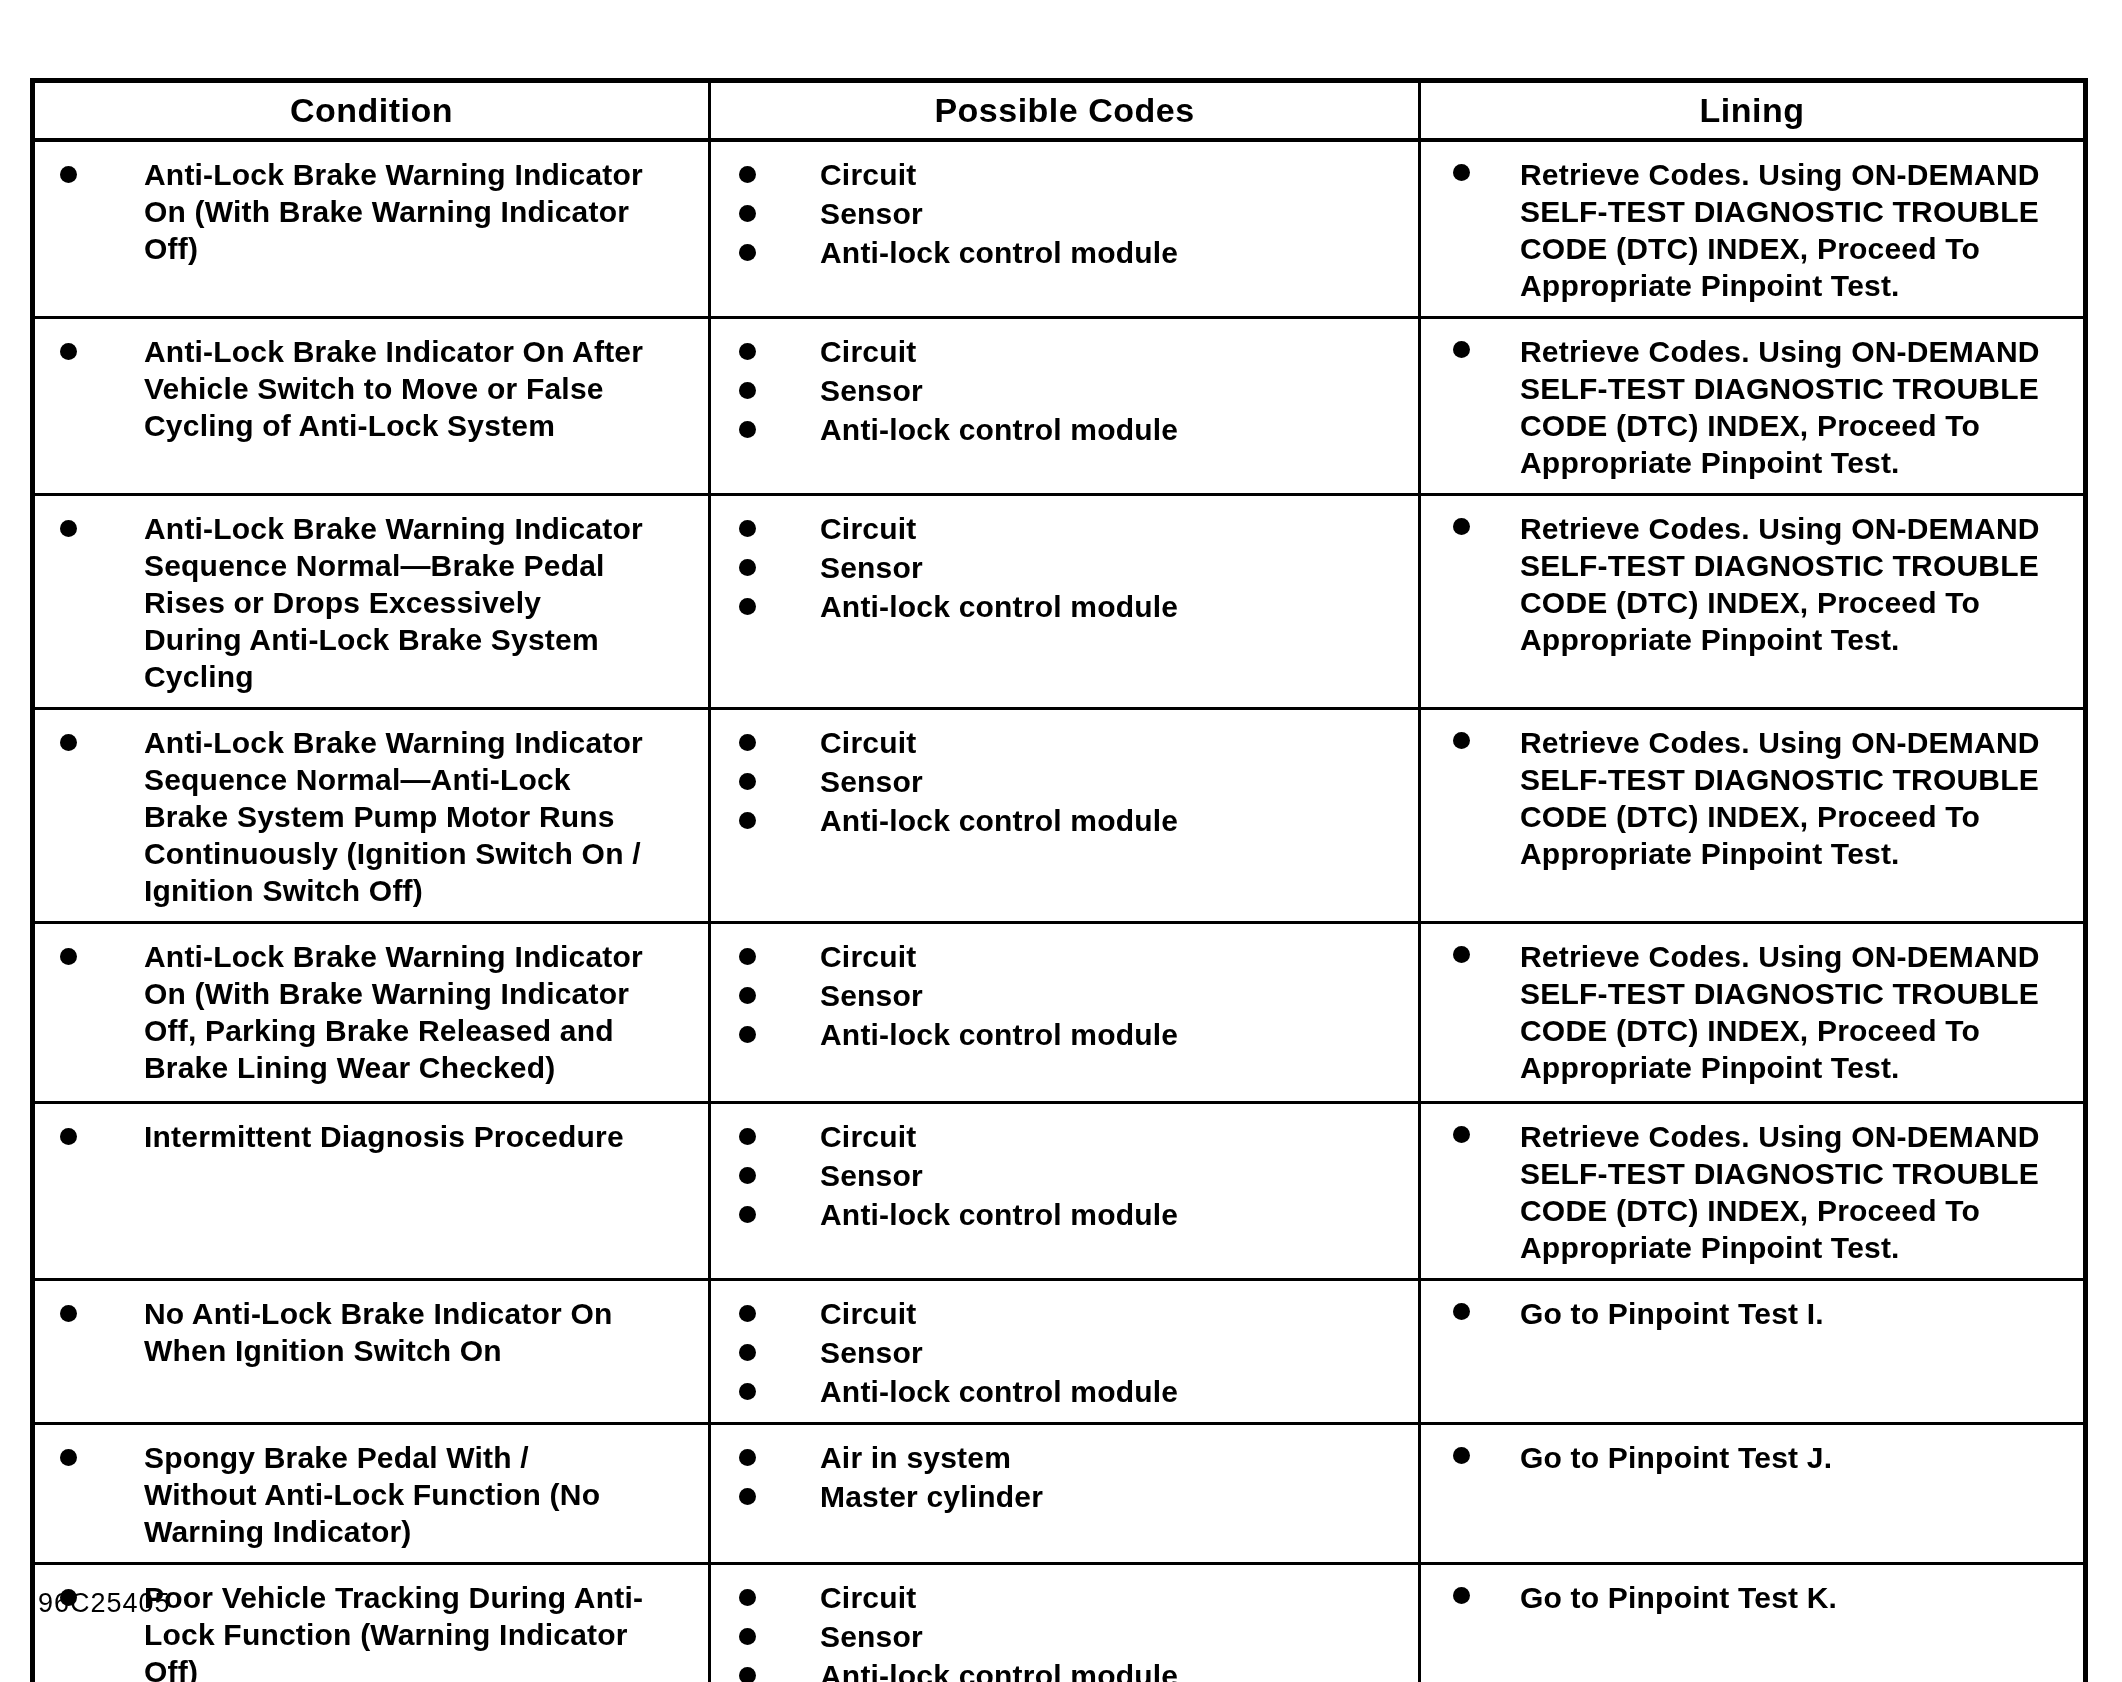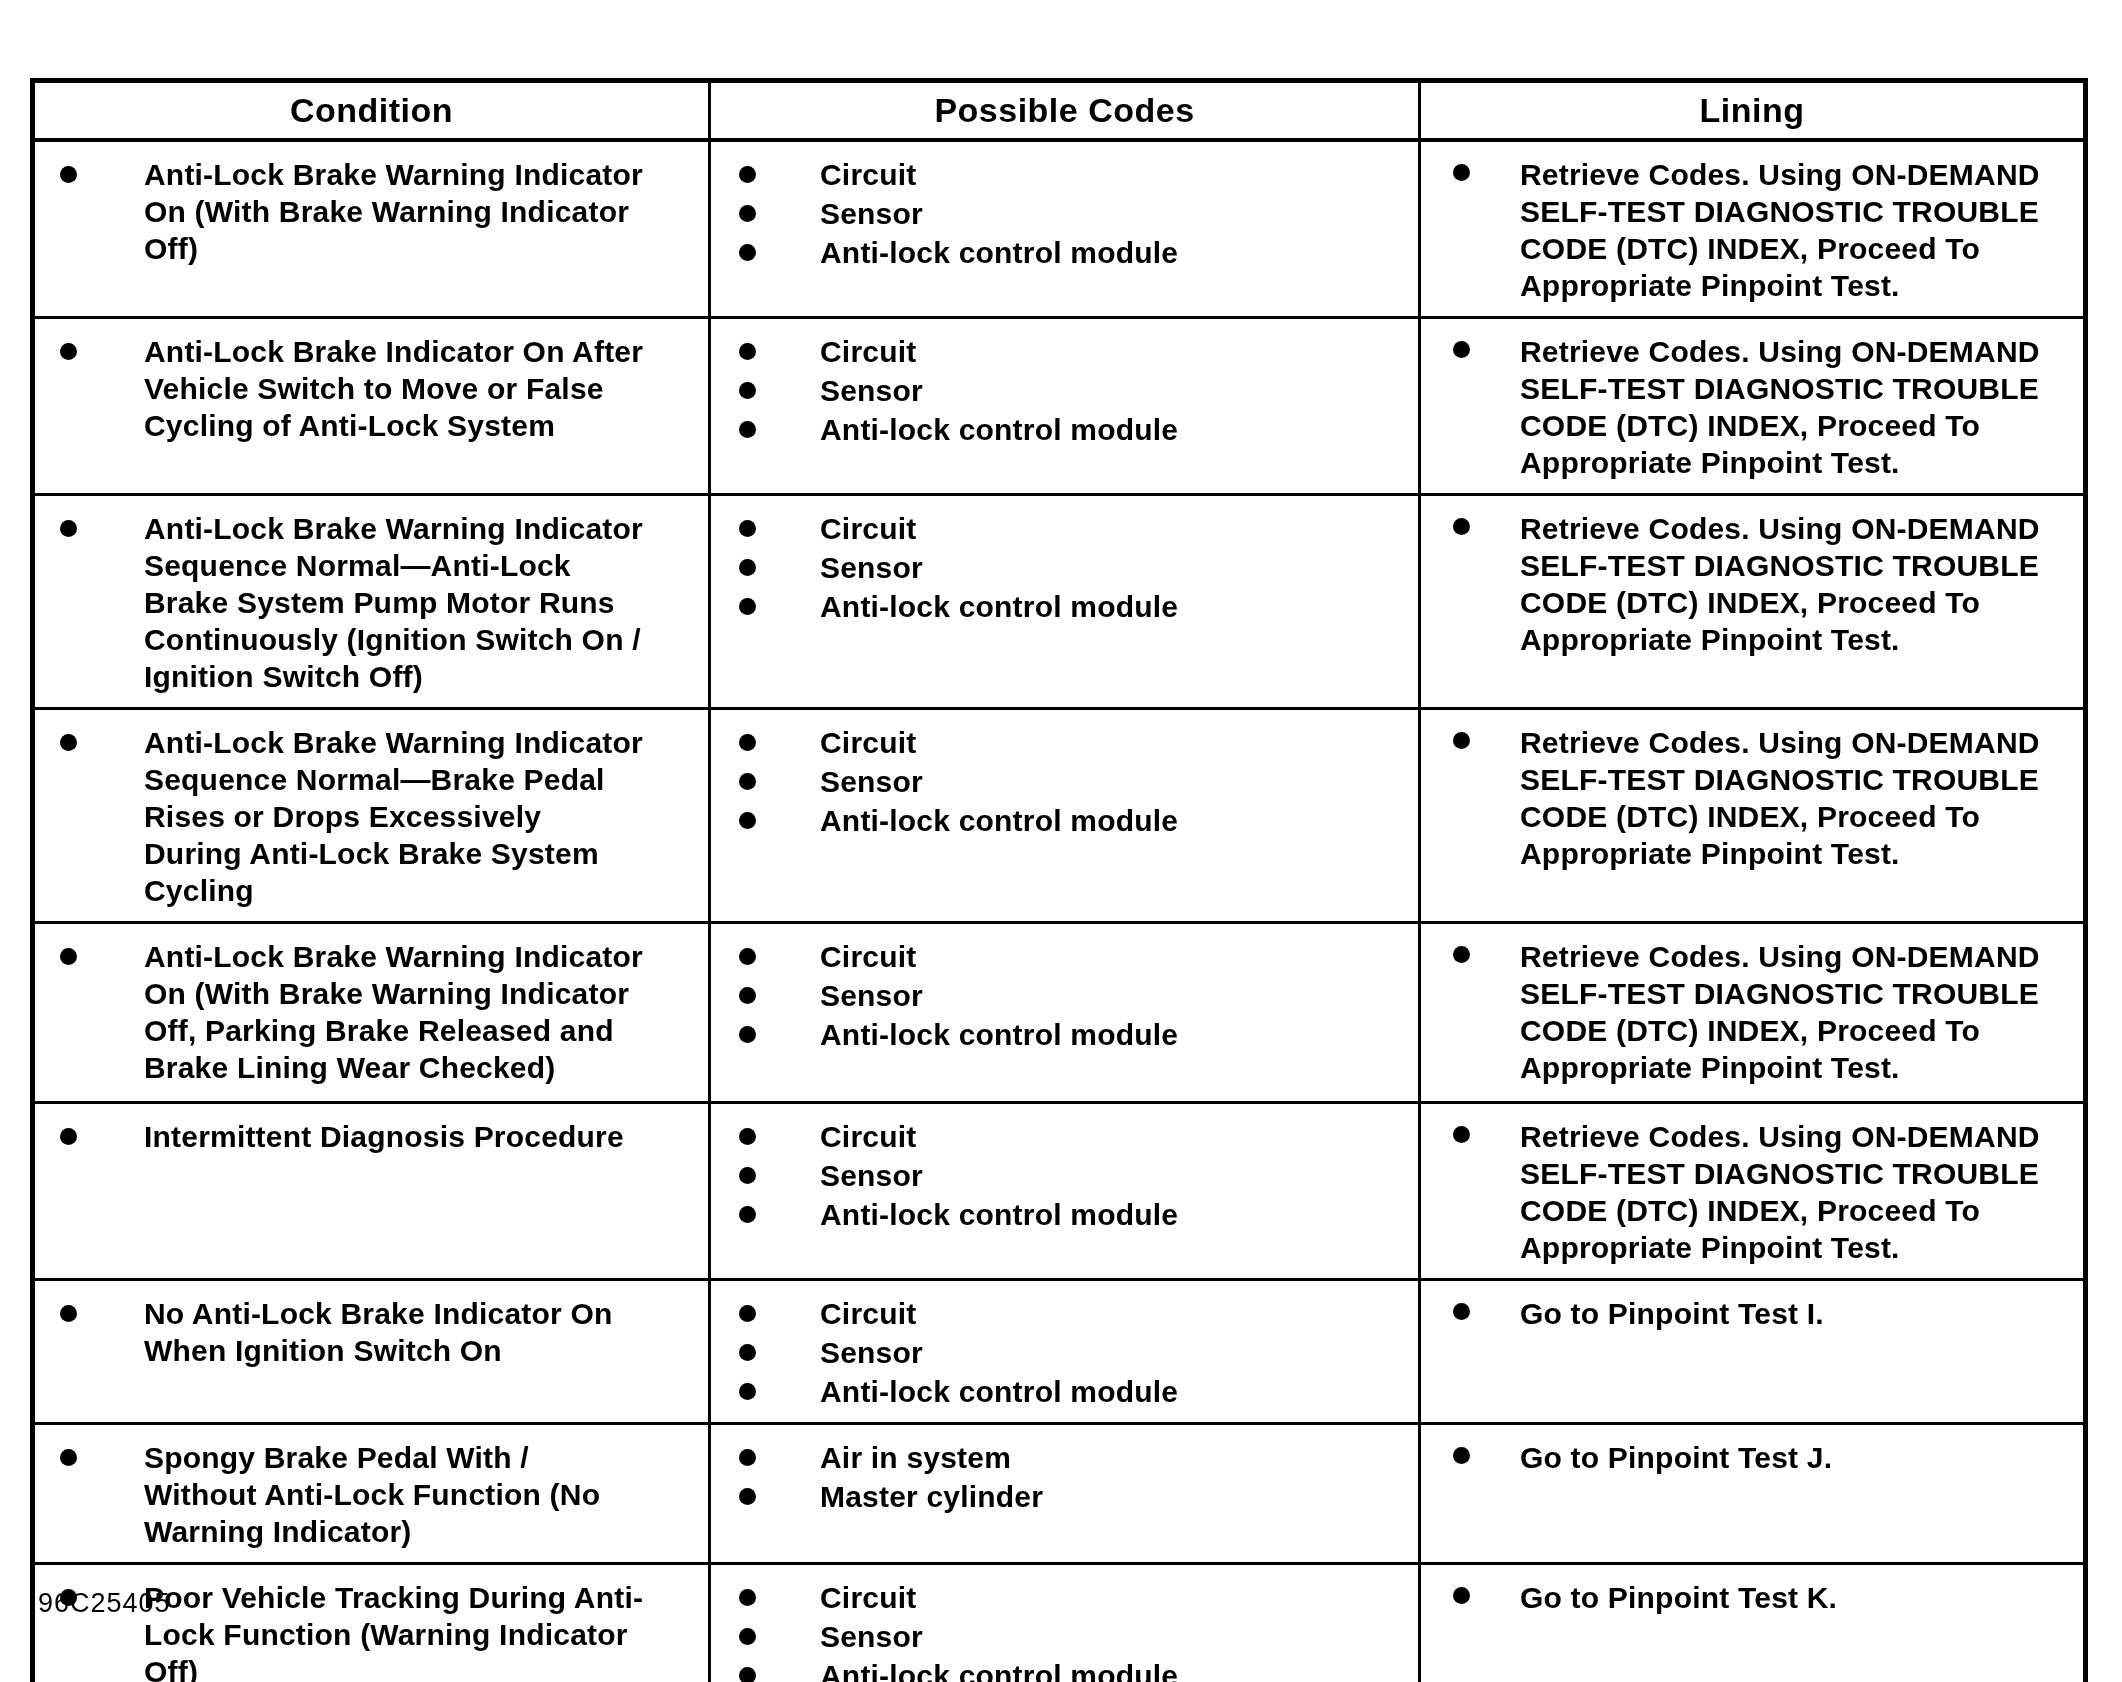--- a/index.html
+++ b/index.html
@@ -145,53 +145,53 @@
               <span class="bullet-text">Anti-lock control module</span>
             </div>
           </td>
           <td class="action-cell">
             <div class="bullet-item">
               <span class="bullet"></span>
               <span class="bullet-text">Retrieve Codes. Using ON-DEMAND SELF-TEST DIAGNOSTIC TROUBLE CODE (DTC) INDEX, Proceed To Appropriate Pinpoint Test.</span>
             </div>
           </td>
         </tr>
+        <tr style="height: 168px;">
+          <td class="condition-cell">
+            <div class="bullet-item">
+              <span class="bullet"></span>
+              <span class="bullet-text">Anti-Lock Brake Warning Indicator Sequence Normal—Brake Pedal Rises or Drops Excessively During Anti-Lock Brake System Cycling</span>
+            </div>
+          </td>
+          <td class="source-cell">
+            <div class="bullet-item">
+              <span class="bullet"></span>
+              <span class="bullet-text">Circuit</span>
+            </div>
+            <div class="bullet-item">
+              <span class="bullet"></span>
+              <span class="bullet-text">Sensor</span>
+            </div>
+            <div class="bullet-item">
+              <span class="bullet"></span>
+              <span class="bullet-text">Anti-lock control module</span>
+            </div>
+          </td>
+          <td class="action-cell">
+            <div class="bullet-item">
+              <span class="bullet"></span>
+              <span class="bullet-text">Retrieve Codes. Using ON-DEMAND SELF-TEST DIAGNOSTIC TROUBLE CODE (DTC) INDEX, Proceed To Appropriate Pinpoint Test.</span>
+            </div>
+          </td>
+        </tr>
         <tr style="height: 205px;">
           <td class="condition-cell">
             <div class="bullet-item">
               <span class="bullet"></span>
               <span class="bullet-text">Anti-Lock Brake Warning Indicator Sequence Normal—Anti-Lock Brake System Pump Motor Runs Continuously (Ignition Switch On / Ignition Switch Off)</span>
-            </div>
-          </td>
-          <td class="source-cell">
-            <div class="bullet-item">
-              <span class="bullet"></span>
-              <span class="bullet-text">Circuit</span>
-            </div>
-            <div class="bullet-item">
-              <span class="bullet"></span>
-              <span class="bullet-text">Sensor</span>
-            </div>
-            <div class="bullet-item">
-              <span class="bullet"></span>
-              <span class="bullet-text">Anti-lock control module</span>
-            </div>
-          </td>
-          <td class="action-cell">
-            <div class="bullet-item">
-              <span class="bullet"></span>
-              <span class="bullet-text">Retrieve Codes. Using ON-DEMAND SELF-TEST DIAGNOSTIC TROUBLE CODE (DTC) INDEX, Proceed To Appropriate Pinpoint Test.</span>
-            </div>
-          </td>
-        </tr>
-        <tr style="height: 168px;">
-          <td class="condition-cell">
-            <div class="bullet-item">
-              <span class="bullet"></span>
-              <span class="bullet-text">Anti-Lock Brake Warning Indicator Sequence Normal—Brake Pedal Rises or Drops Excessively During Anti-Lock Brake System Cycling</span>
             </div>
           </td>
           <td class="source-cell">
             <div class="bullet-item">
               <span class="bullet"></span>
               <span class="bullet-text">Circuit</span>
             </div>
             <div class="bullet-item">
               <span class="bullet"></span>
               <span class="bullet-text">Sensor</span>

